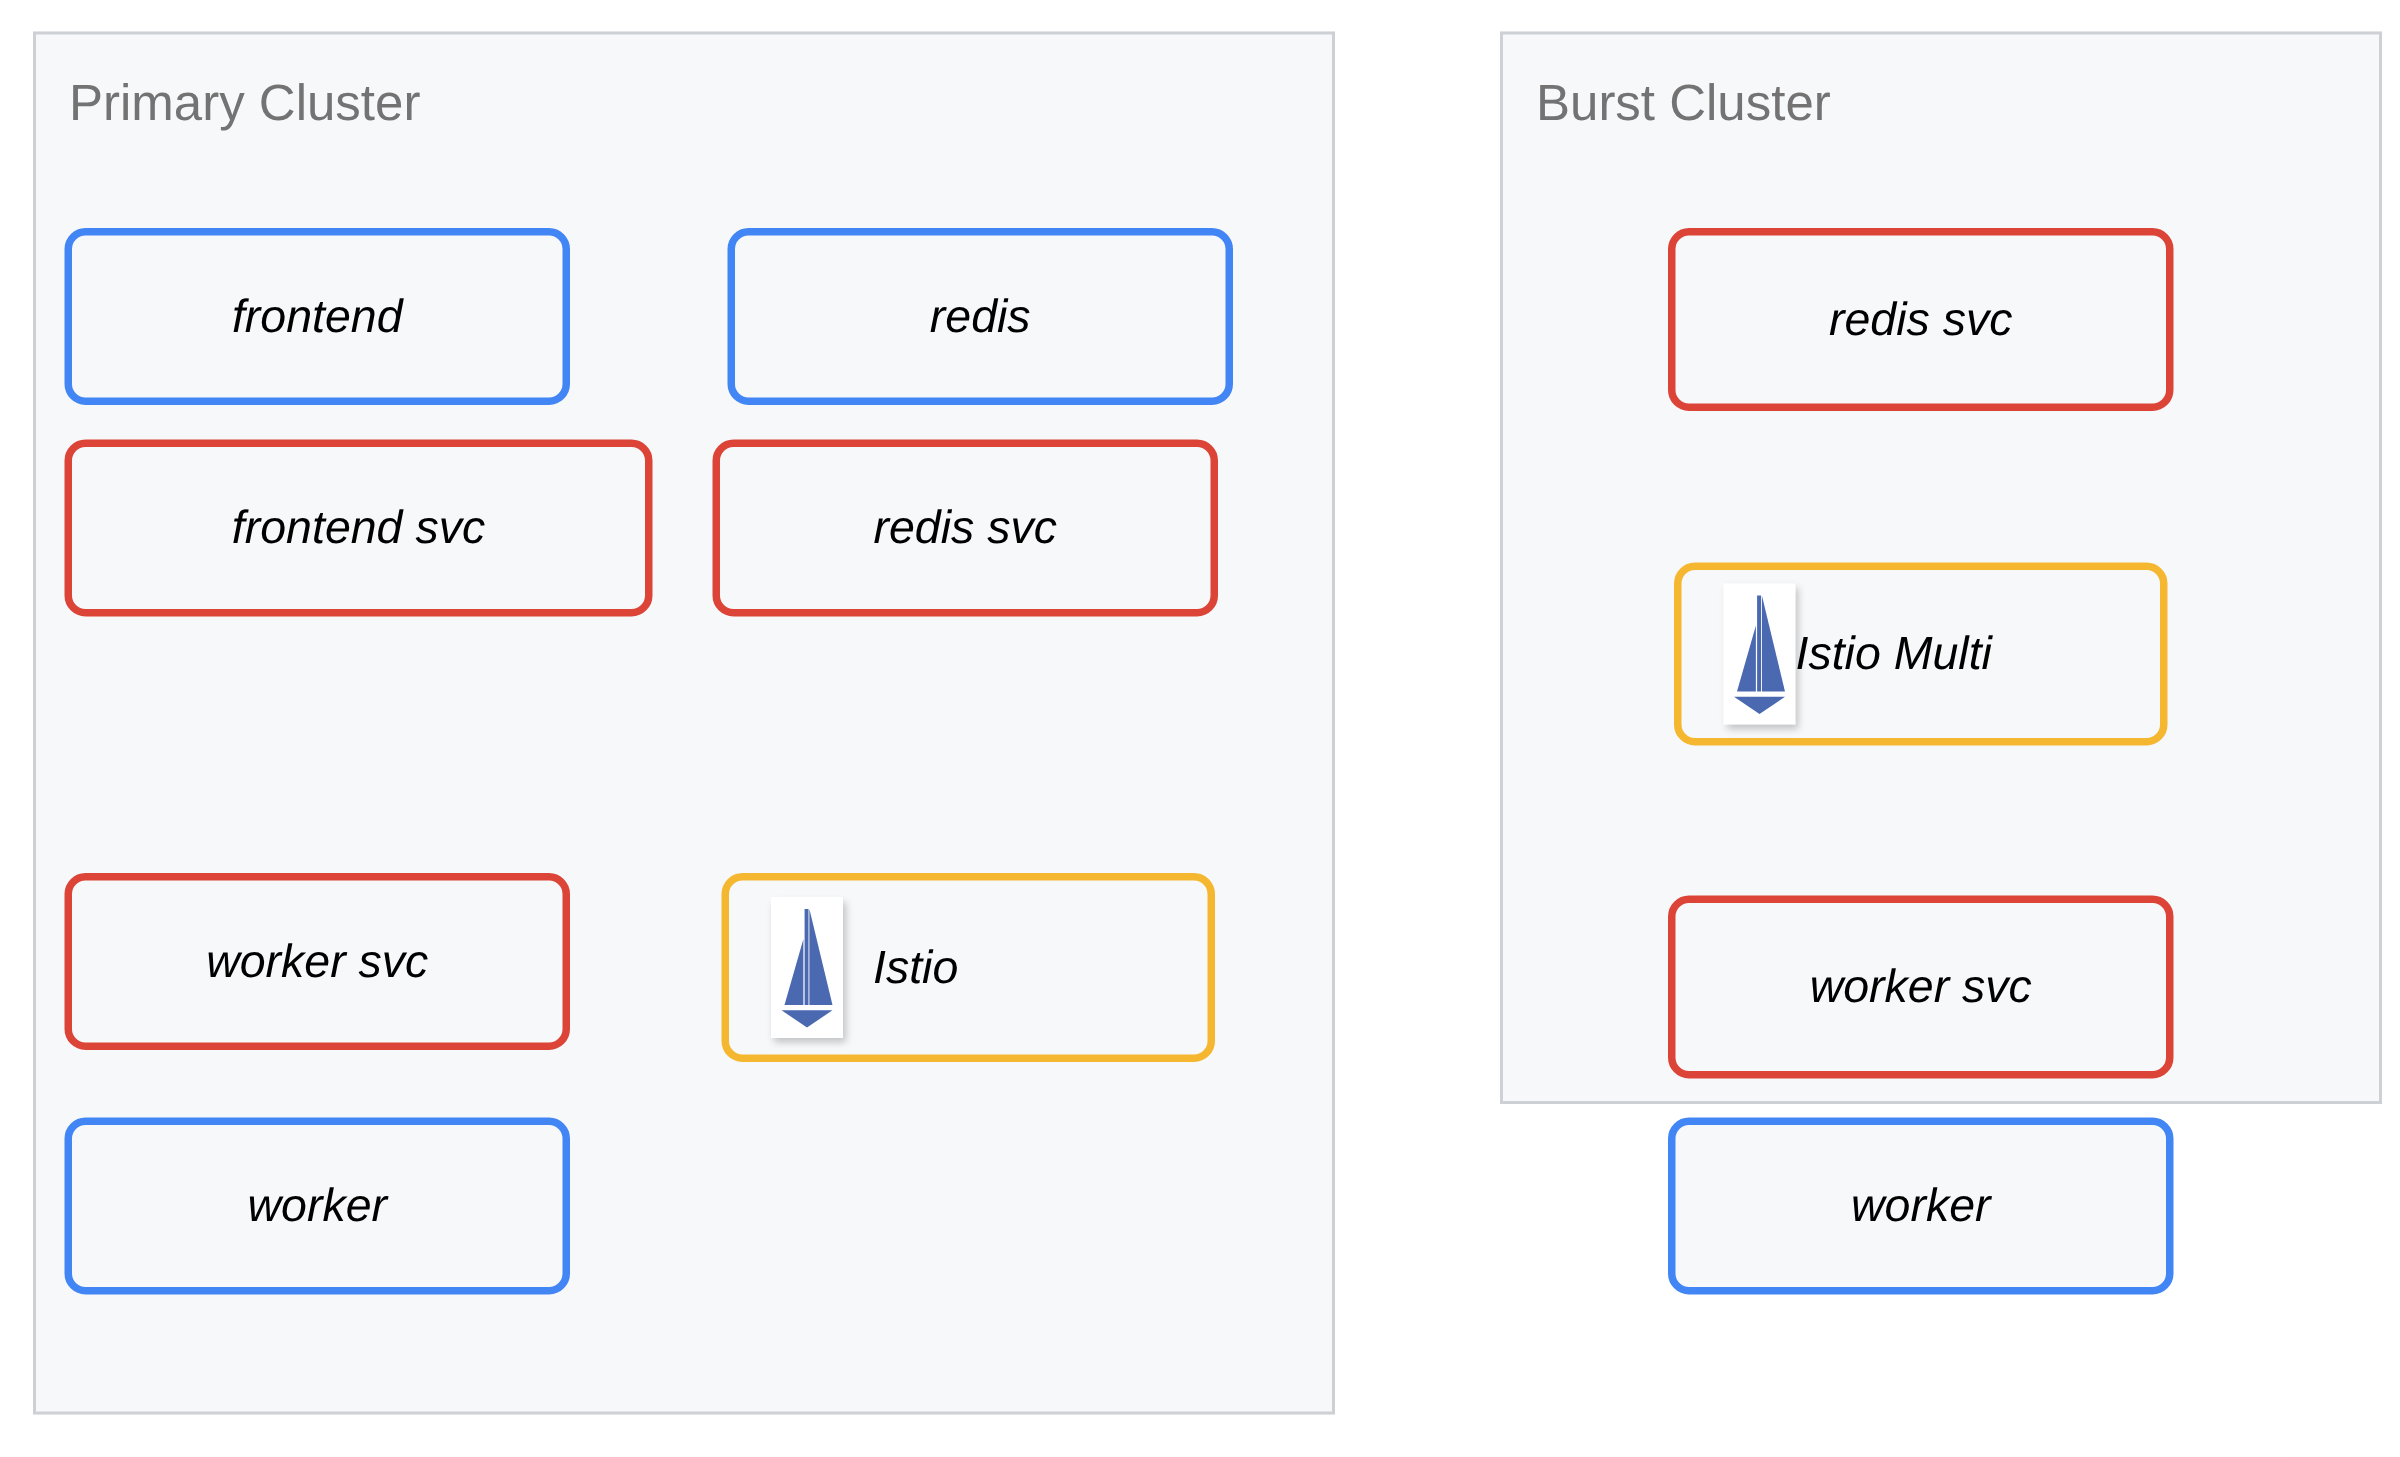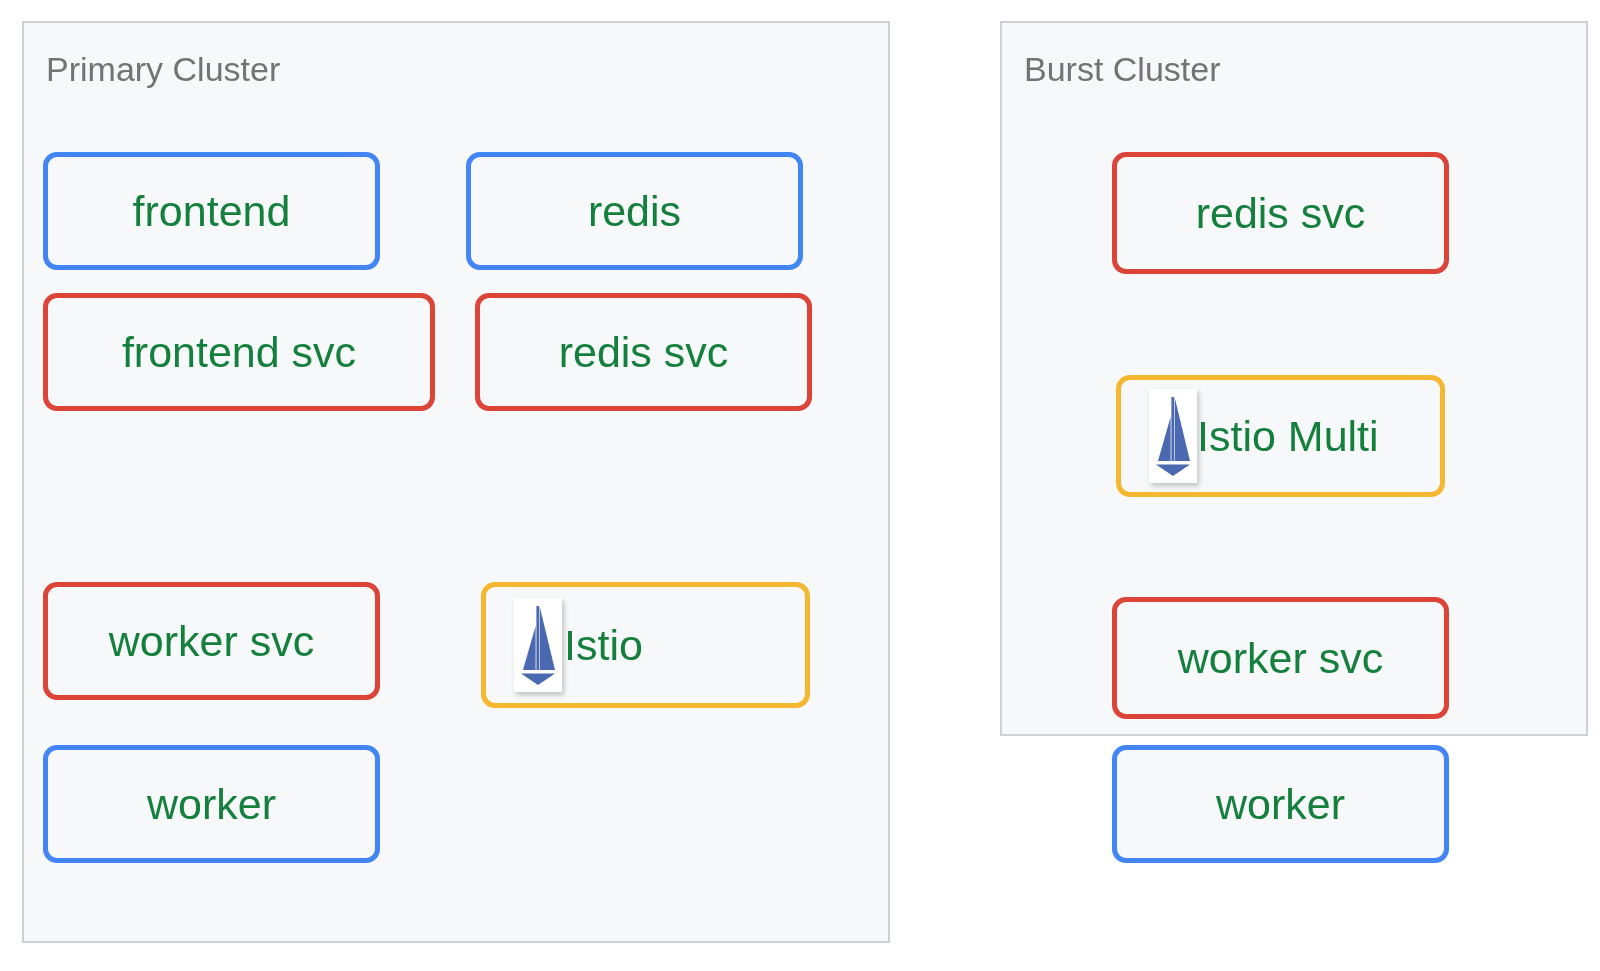--- a/index.html
+++ b/index.html
@@ -46,53 +46,54 @@
     box-sizing: border-box;
     background: #f7f8fa;
     border-radius: 14px;
     border-style: solid;
     border-width: 5px;
     display: flex;
     align-items: center;
     justify-content: center;
   }
   .node .label {
-    font-size: 43px;
+    font-size: 31px;
     line-height: 40px;
-    color: #15803d;
+    color: #000000;
     white-space: nowrap;
+    font-style: italic;
   }
   .n-blue   { border-color: #4285f4; }
   .n-red    { border-color: #db4437; }
   .n-yellow { border-color: #f4b72f; }
 
   
   .node.icon-node {
     justify-content: flex-start;
     padding-left: 28px;
   }
-  .node.icon-node .label { margin-left: 2px; }
+  .node.icon-node .label { margin-left: 20px; }
 
   
   .istio-logo {
     width: 48px;
     height: 94px;
     background: #ffffff;
     box-shadow: 2px 3px 5px rgba(0,0,0,0.22);
     flex: 0 0 auto;
     display: block;
   }
   .istio-logo svg { display: block; }
 
   
   #node-frontend      { left: 43px;  top: 152px; width: 337px; height: 118px; }
   #node-frontend-svc  { left: 43px;  top: 293px; width: 392px; height: 118px; }
   #node-worker-svc    { left: 43px;  top: 582px; width: 337px; height: 118px; }
   #node-worker        { left: 43px;  top: 745px; width: 337px; height: 118px; }
-  #node-redis         { left: 466px; top: 152px; width: 337px; height: 118px; }
+  #node-redis         { left: 485px; top: 152px; width: 337px; height: 118px; }
   #node-redis-svc     { left: 475px; top: 293px; width: 337px; height: 118px; }
   #node-istio         { left: 481px; top: 582px; width: 329px; height: 126px; }
 
   
   #node-b-redis-svc   { left: 1112px; top: 152px; width: 337px; height: 122px; }
   #node-b-istio-multi { left: 1116px; top: 375px; width: 329px; height: 122px; }
   #node-b-worker-svc  { left: 1112px; top: 597px; width: 337px; height: 122px; }
   #node-b-worker      { left: 1112px; top: 745px; width: 337px; height: 118px; }
 
   

